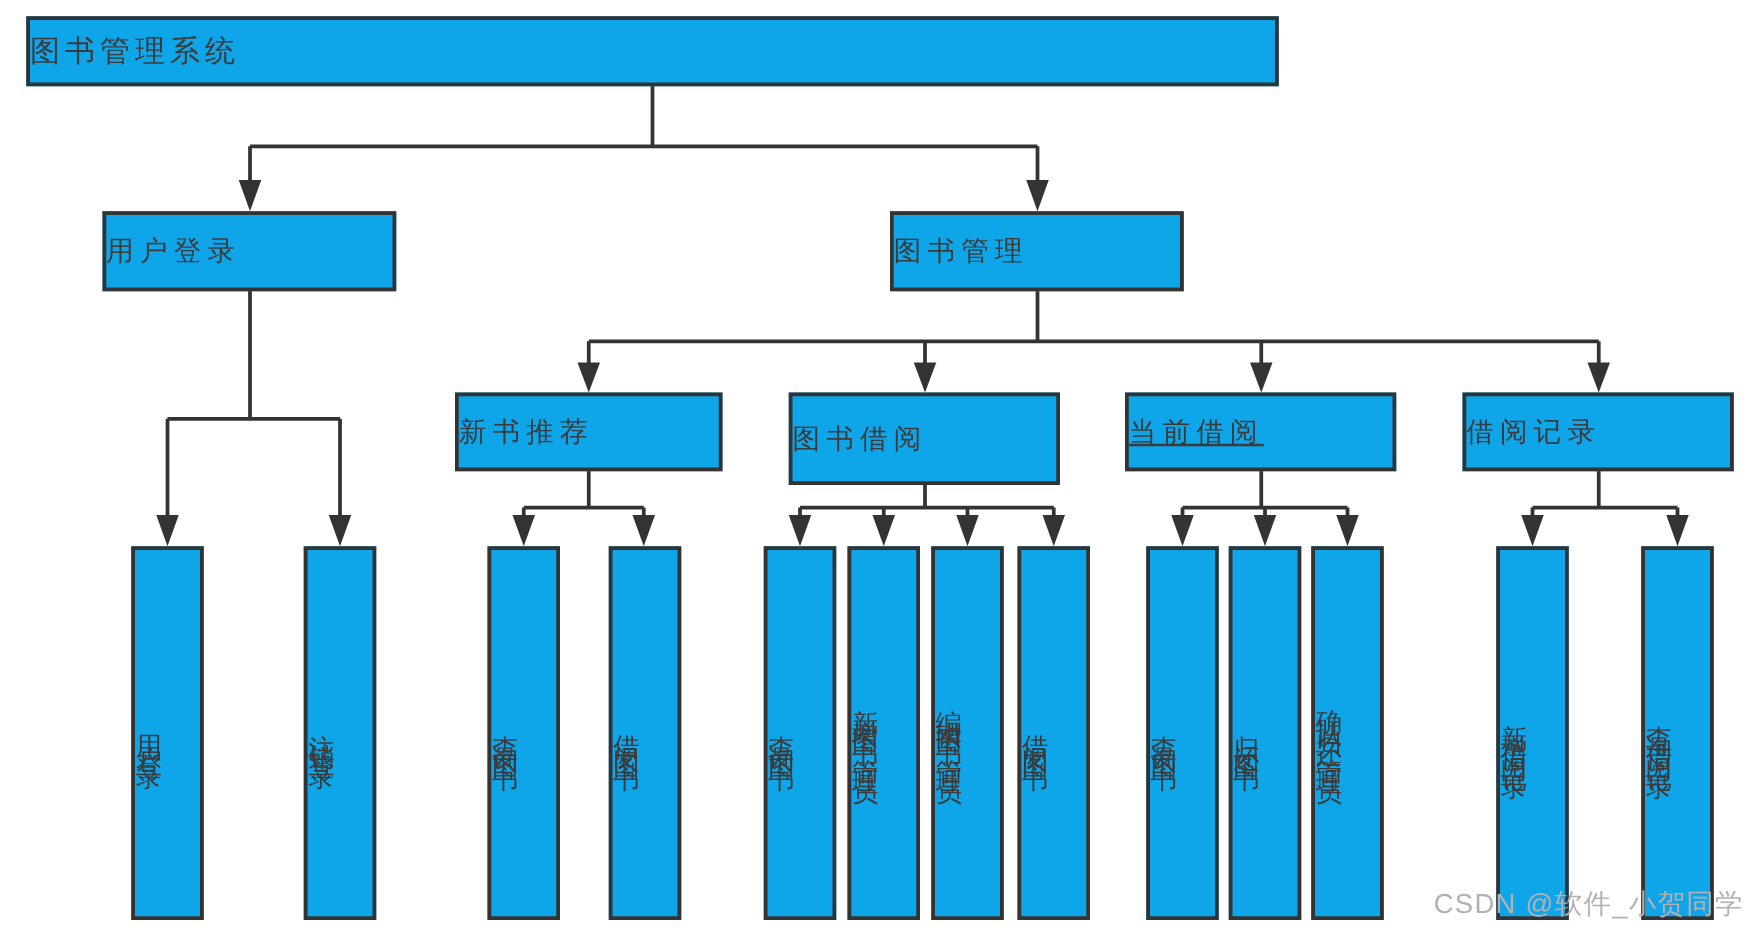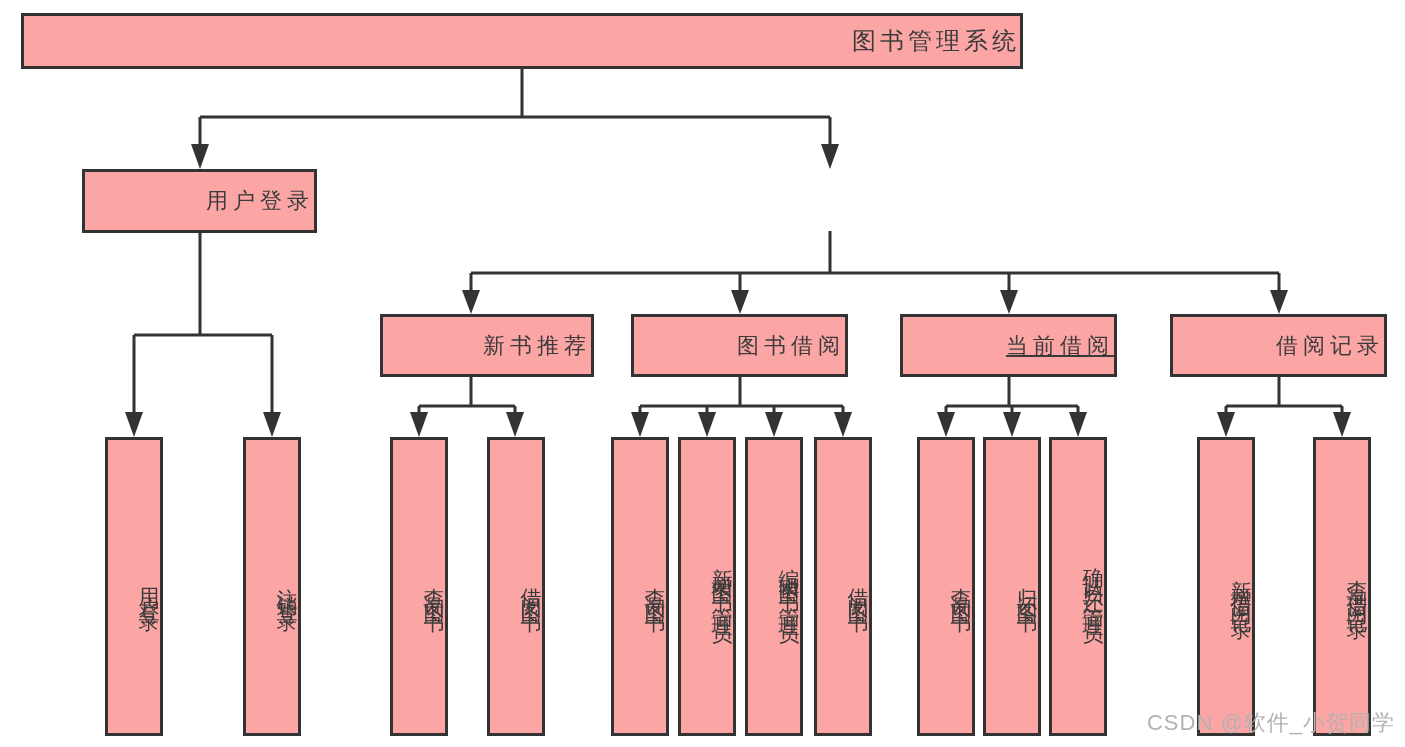--- a/index.html
+++ b/index.html
@@ -9,41 +9,41 @@
     background:#ffffff;
     font-family:"Liberation Sans","DejaVu Sans",sans-serif;
     overflow:hidden;
   }
   svg.connectors { position:absolute; left:0; top:0; width:1405px; height:747px; }
 
   .node {
     position:absolute;
     box-sizing:border-box;
     border:3px solid #333333;
-    background:#fca5a5;
+    background:#0ea5e9;
     display:flex;
     align-items:center;
-    justify-content:flex-end;
+    justify-content:flex-start;
     color:#3b3b3b;
   }
   .hbox .label { font-size:22px; letter-spacing:5px; white-space:nowrap; }
   .root .label { font-size:24px; letter-spacing:4px; }
   .vbox .label {
     writing-mode:vertical-rl;
     font-size:21px;
     letter-spacing:8px;
     line-height:1;
     white-space:nowrap;
   }
 
   #n-root         { left:21px;  top:13px;  width:1002px; height:56px; }
   #n-user-login   { left:82px;  top:169px; width:235px;  height:64px; }
   #n-book-mgmt    { left:712px; top:169px; width:235px;  height:64px; }
-  #n-new-book-rec { left:380px; top:314px; width:214px;  height:63px; }
-  #n-book-borrow  { left:631px; top:314px; width:217px;  height:63px;padding-left:36px; }
+  #n-new-book-rec { left:364px; top:314px; width:214px;  height:63px; }
+  #n-book-borrow  { left:631px; top:314px; width:217px;  height:74px; }
   #n-current-borrow { left:900px;  top:314px; width:217px; height:63px;text-decoration:underline; }
   #n-borrow-record  { left:1170px; top:314px; width:217px; height:63px; }
 
   .leaf { top:437px; width:58px; height:299px; }
   #n-login      { left:105px; }
   #n-logout     { left:243px; }
   #n-nbr-query  { left:390px; }
   #n-nbr-borrow { left:487px; }
   #n-bb-query   { left:611px; }
   #n-bb-add     { left:678px; }
@@ -103,20 +103,23 @@
     </g>
   </svg>
 
   <div class="node hbox root" id="n-root">
     <span class="label">图书管理系统</span>
   </div>
 
   <div class="node hbox" id="n-user-login">
     <span class="label">用户登录</span>
   </div>
+  <div class="node hbox" id="n-book-mgmt">
+    <span class="label">图书管理</span>
+  </div>
 
   <div class="node hbox" id="n-new-book-rec">
     <span class="label">新书推荐</span>
   </div>
   <div class="node hbox" id="n-book-borrow">
     <span class="label">图书借阅</span>
   </div>
   <div class="node hbox" id="n-current-borrow">
     <span class="label">当前借阅</span>
   </div>

